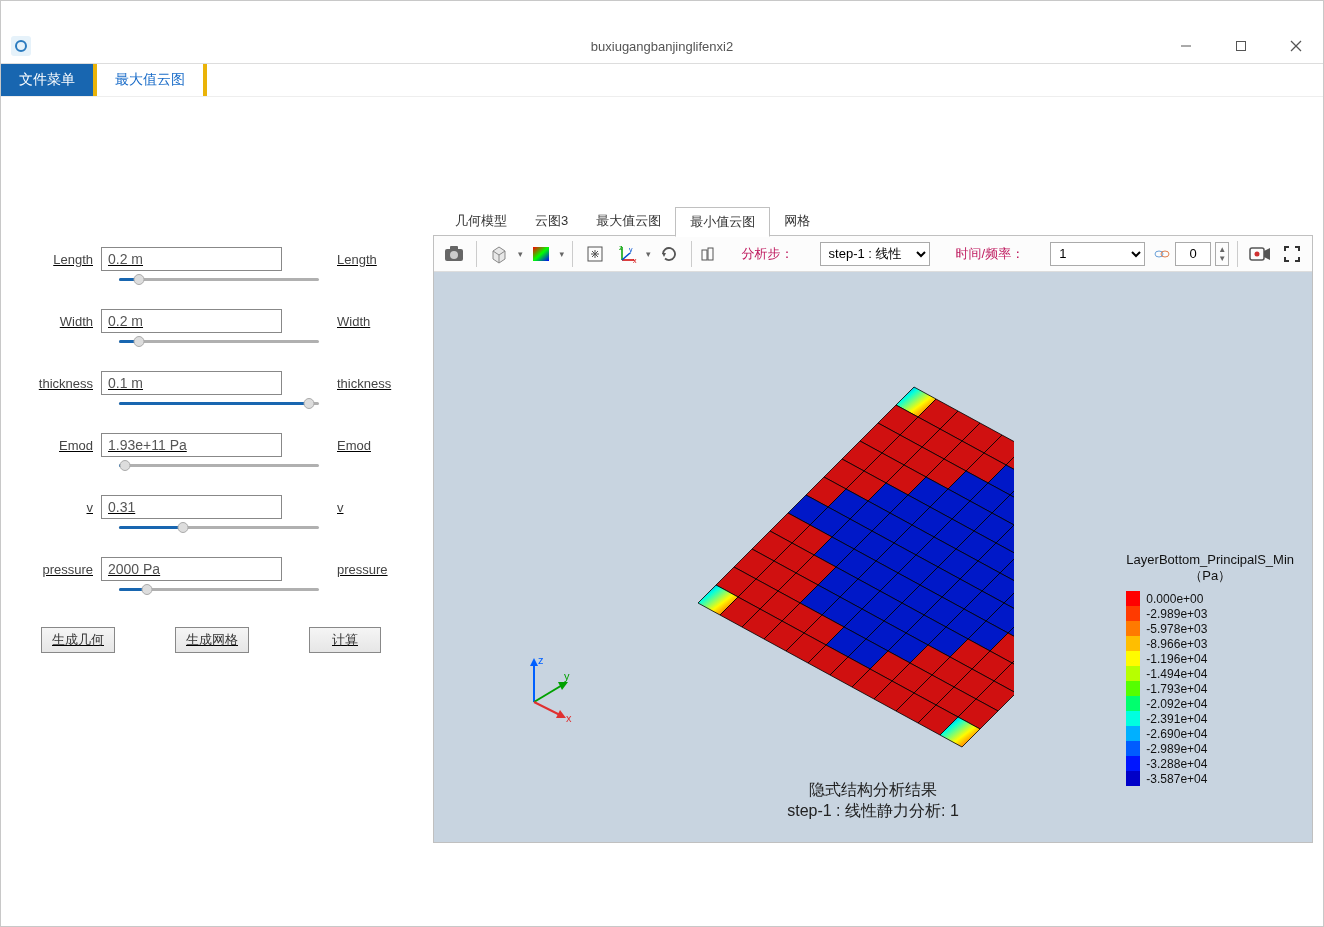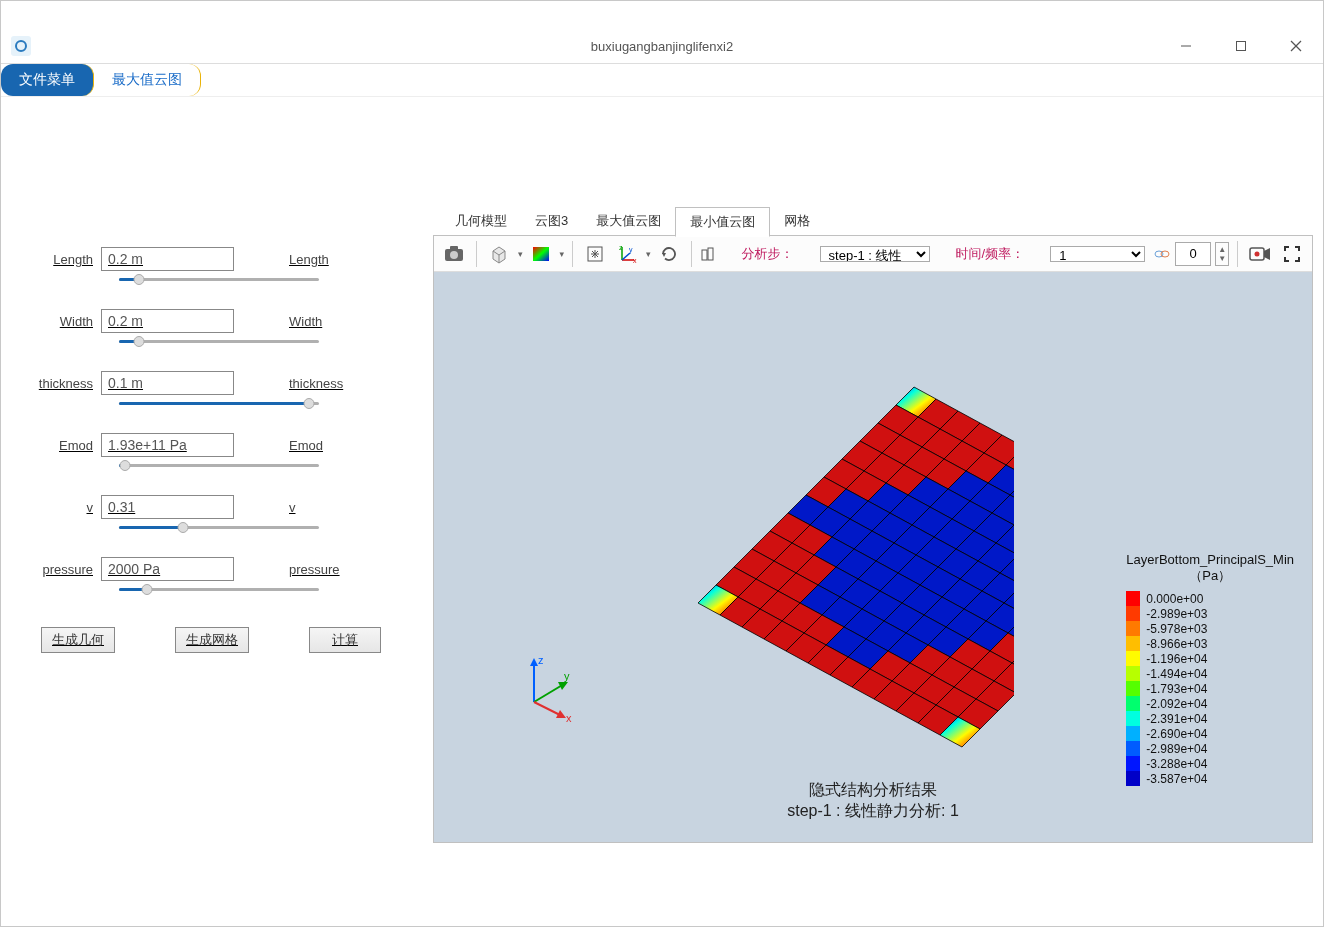--- a/index.html
+++ b/index.html
@@ -61,22 +61,21 @@
   height: 33px;
   display: flex;
   border-bottom: 1px solid #eee;
 }
 .menu-item {
   padding: 8px 18px;
   display: flex;
   align-items: center;
   font-size: 14px;
   color: #1a6cc8;
-  border-right: 1px solid #eab308;
-  border-radius: 12px;
+  border-right: 4px solid #eab308;
 }
 .menu-item.active {
   background: #1866b0;
   color: #fff;
 }
 .content {
   flex: 1;
   display: flex;
 }
 .left-panel {
@@ -90,21 +89,21 @@
   margin-bottom: 2px;
 }
 .param-label-left {
   width: 80px;
   text-align: right;
   padding-right: 8px;
   font-size: 13px;
   color: #444;
 }
 .param-input {
-  width: 133px;
+  width: 181px;
   height: 24px;
   border: 1px solid #888;
   padding: 0 6px;
   font-size: 14px;
   color: #555;
   background:#fff;
 }
 .param-label-right {
   margin-left: 55px;
   font-size: 13px;
@@ -197,21 +196,21 @@
 .tb-btn {
   width: 28px;
   height: 28px;
   border: 1px solid transparent;
   display:flex;align-items:center;justify-content:center;
   border-radius:2px;
 }
 .tb-sep { width:1px; height:26px; background:#ccc; margin:0 4px;}
 .tb-label { font-size:13px; color:#be185d; margin: 0 22px;}
 .tb-select {
-  height: 16px;
+  height: 24px;
   border: 1px solid #aaa;
   font-size: 13px;
   padding: 0 4px;
   background:#fff;
 }
 .tb-num {
   width: 36px;
   height:24px;
   border:1px solid #aaa;
   text-align:center;

